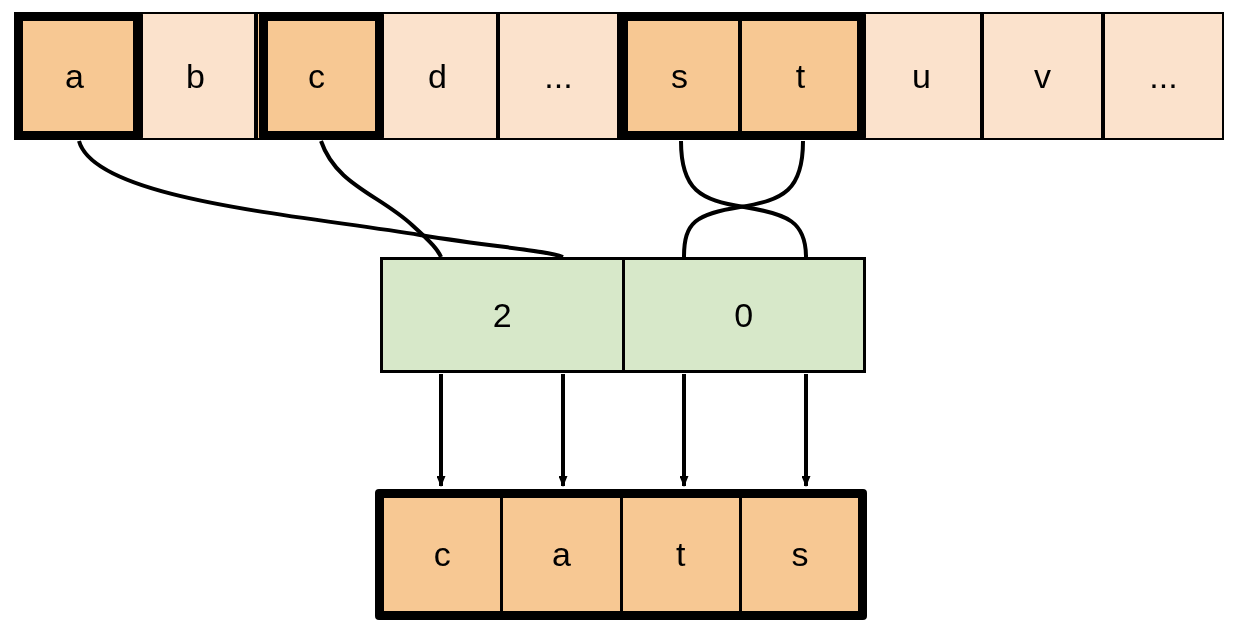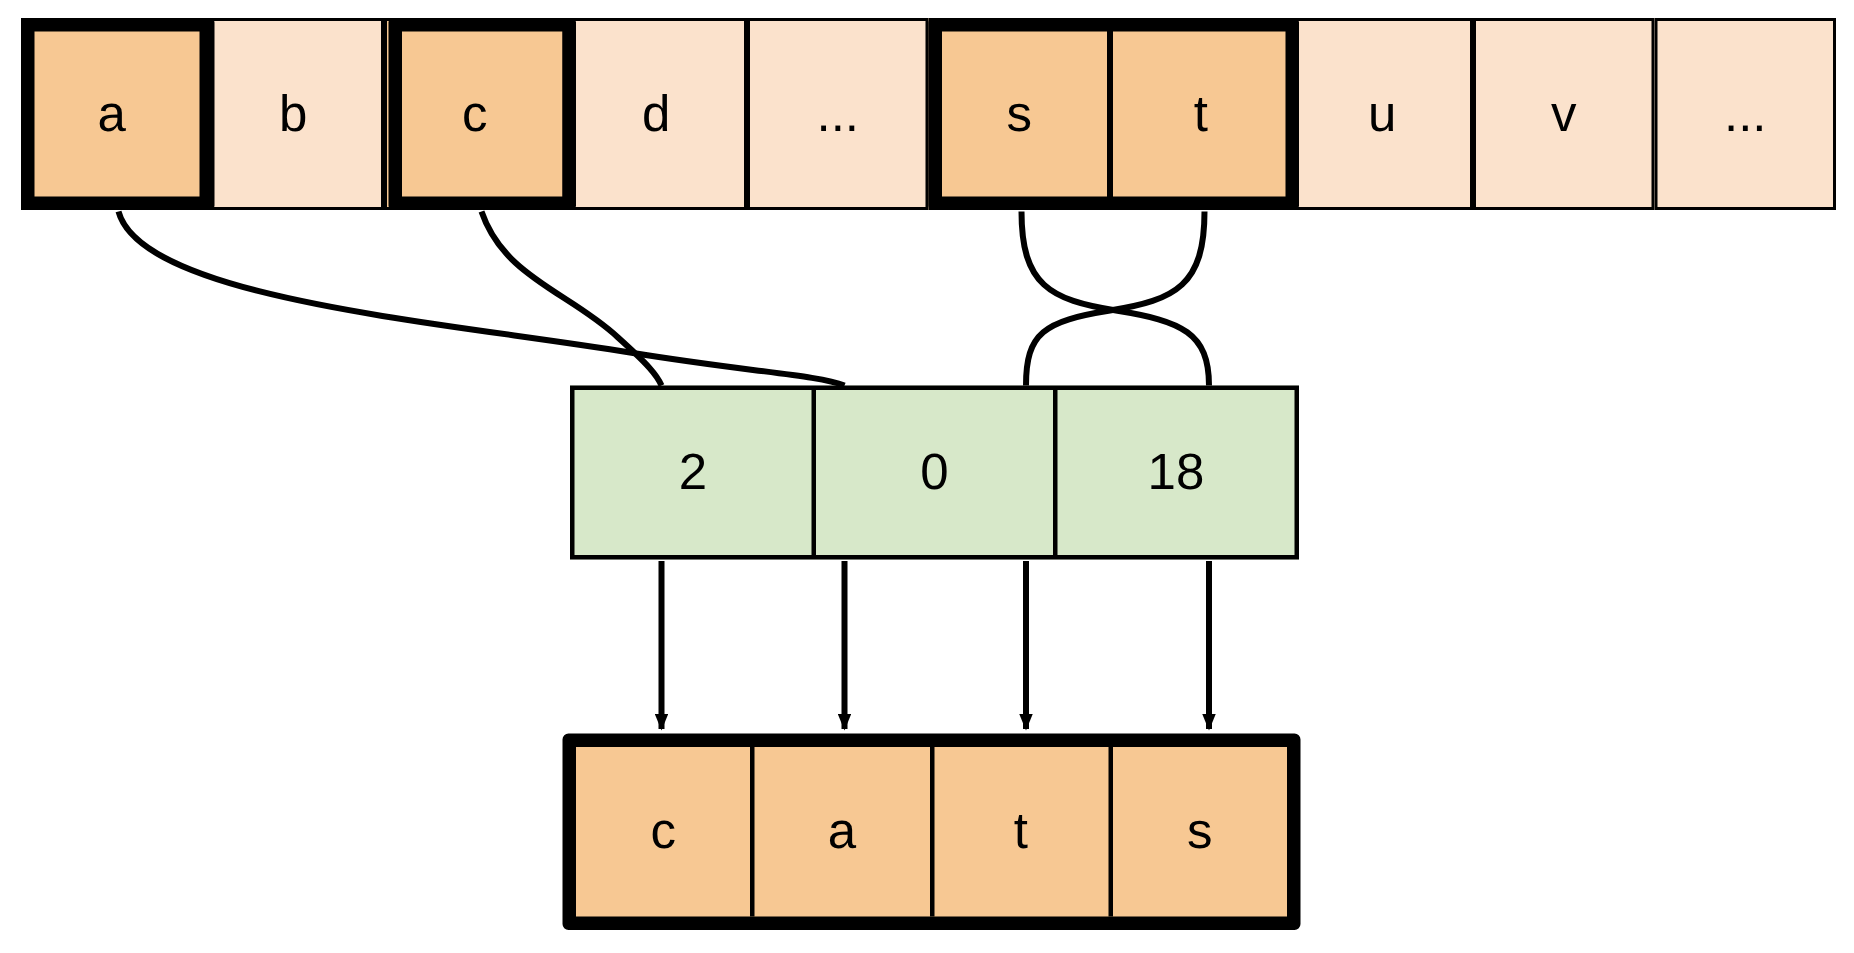--- a/index.html
+++ b/index.html
@@ -95,21 +95,20 @@
       <div class="cell alpha-cell alpha-plain" style="left: 1103px; top: 12px; width: 121px; height: 128px;">...</div>
     </div>
 
   <div class="hl-frame" style="left:14px;  top:12px; width:129px; height:128px;"></div>
   <div class="hl-frame" style="left:259px; top:12px; width:125px; height:128px;"></div>
   <div class="hl-frame" style="left:619px; top:12px; width:247px; height:128px;"></div>
 
   <div class="green-strip" id="index-strip" style="left:380px; top:257px; width:486px; height:116px;">
       <div class="green-cell">2</div>
       <div class="green-cell">0</div>
-      <div class="green-cell">18</div>
     </div>
 
   <div class="result-strip" id="result-strip" style="left:375px; top:489px; width:492px; height:131px;">
       <div class="result-cell">c</div>
       <div class="result-cell">a</div>
       <div class="result-cell">t</div>
       <div class="result-cell">s</div>
     </div>
 
   <svg id="wires" viewBox="0 0 1236 635">

